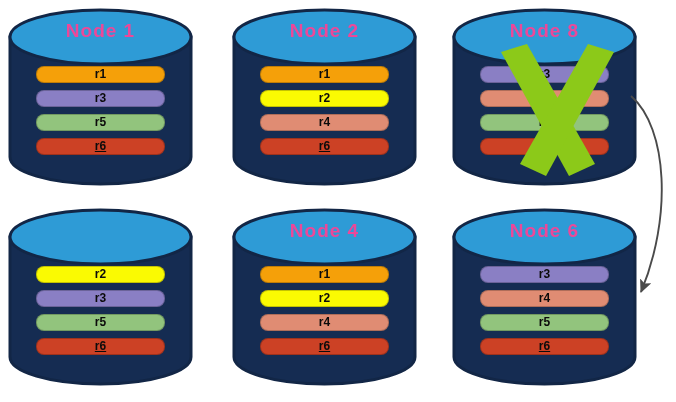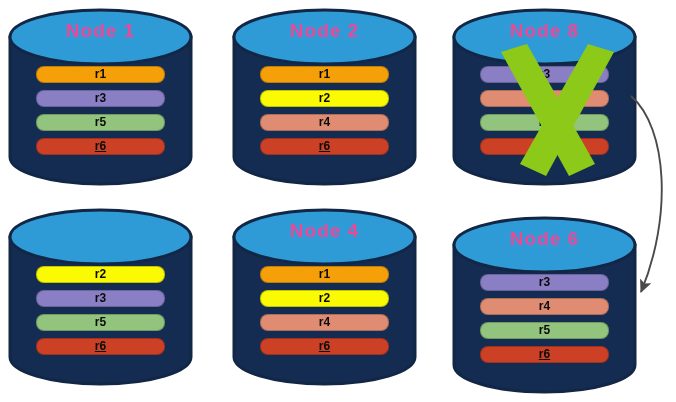--- a/index.html
+++ b/index.html
@@ -159,21 +159,21 @@
           <ellipse cx="92.5" cy="29" rx="90.5" ry="27" fill="#2E9BD6" stroke="#122646" stroke-width="3"></ellipse>
         </svg>
         <div class="node-title">Node  4</div>
         <div class="records">
           <div class="record" style="background: rgb(245, 160, 9);">r1</div>
           <div class="record" style="background: rgb(250, 250, 2);">r2</div>
           <div class="record" style="background: rgb(224, 140, 115);">r4</div>
           <div class="record" style="background: rgb(204, 65, 37);">r6</div>
         </div>
       </div>
-      <div class="node" style="left: 452px; top: 216px;">
+      <div class="node" style="left: 452px; top: 208px;">
         <svg class="node-svg" viewBox="0 0 185 180">
           <path d="M 2,29 L 2,149 A 90.5,27 0 0 0 183,149 L 183,29 Z" fill="#152C52" stroke="#122646" stroke-width="3"></path>
           <ellipse cx="92.5" cy="29" rx="90.5" ry="27" fill="#2E9BD6" stroke="#122646" stroke-width="3"></ellipse>
         </svg>
         <div class="node-title">Node  6</div>
         <div class="records">
           <div class="record" style="background: rgb(138, 127, 196);">r3</div>
           <div class="record" style="background: rgb(224, 140, 115);">r4</div>
           <div class="record" style="background: rgb(146, 196, 125);">r5</div>
           <div class="record" style="background: rgb(204, 65, 37);">r6</div>

